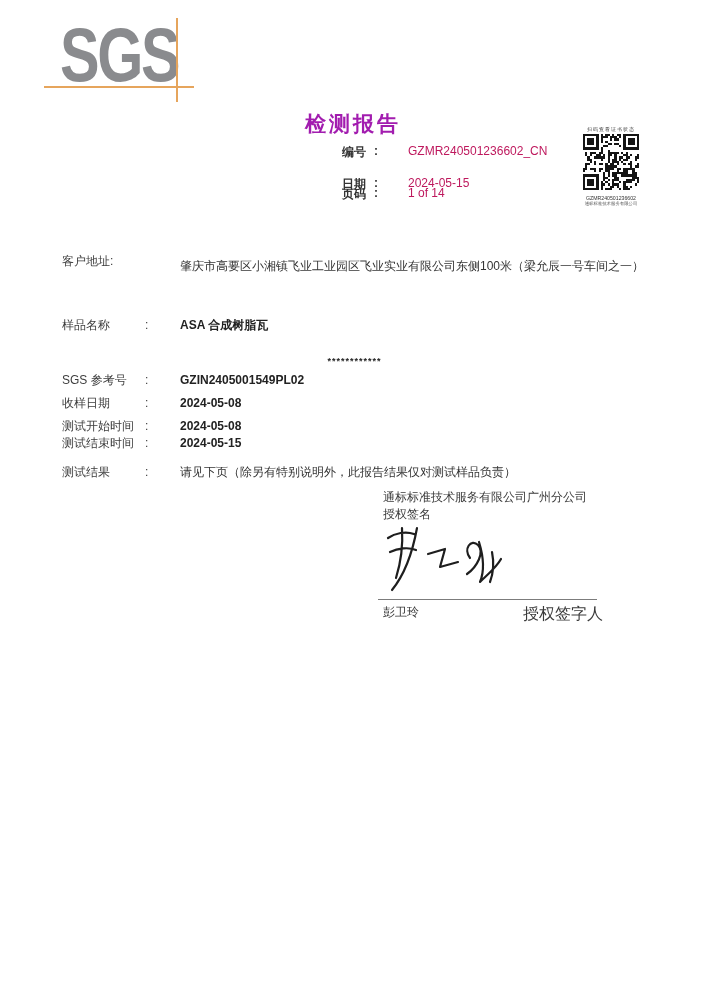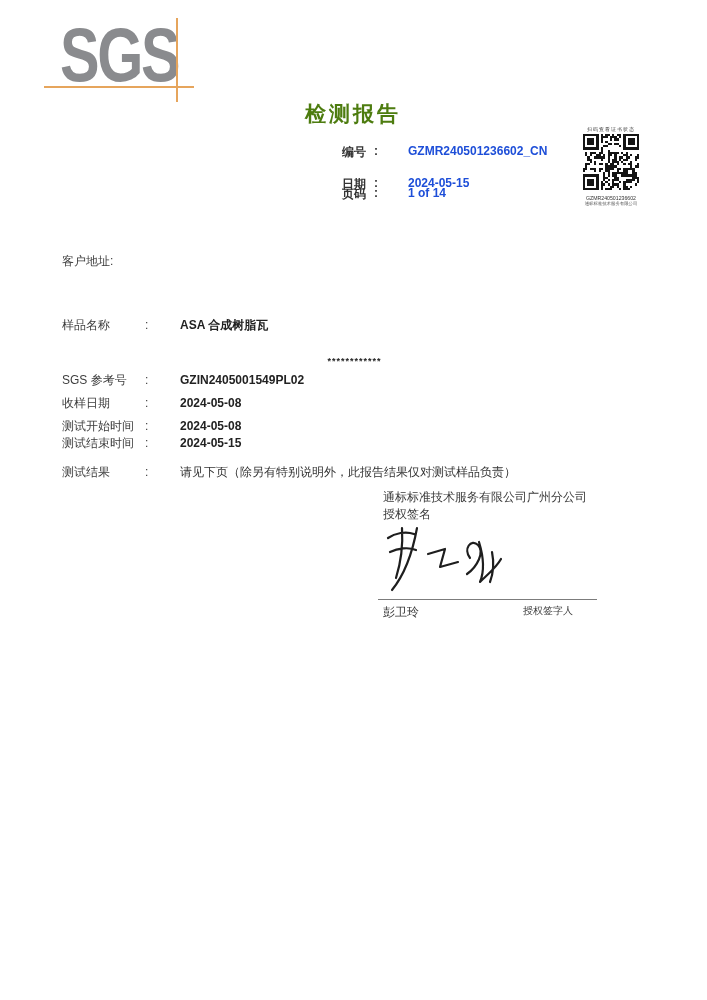--- a/index.html
+++ b/index.html
@@ -7,25 +7,25 @@
         font-family:"Liberation Sans","DejaVu Sans",sans-serif;color:#3d3d3d;padding-left:9px;}
   .abs{position:absolute;}
 
   
   .sgs-logo{left:60px;top:24px;font-size:76px;font-weight:700;color:#8a8b8e;line-height:62px;
             letter-spacing:-3px;transform:scale(0.78,1);transform-origin:left top;}
   .crop-v{left:176px;top:18px;width:2px;height:84px;background:#e6a55c;}
   .crop-h{left:44px;top:86px;width:150px;height:2px;background:#e6a55c;}
 
   
-  .doc-title{left:305px;top:100px;font-size:21px;font-weight:700;letter-spacing:3px;color:#4d7c0f;}
+  .doc-title{left:305px;top:110px;font-size:21px;font-weight:700;letter-spacing:3px;color:#a21caf;}
   .hdr-row{left:342px;width:300px;display:flex;font-size:12px;}
   .hdr-lbl{width:32px;font-weight:700;color:#333;}
   .hdr-col{width:34px;font-weight:700;color:#333;}
-  .hdr-val{font-weight:700;color:#1d4ed8;}
+  .hdr-val{font-weight:400;color:#be185d;}
 
   
   .qr-wrap{left:573px;top:126px;width:76px;text-align:center;}
   .qr-cap{font-size:5px;color:#444;letter-spacing:1px;white-space:nowrap;}
   .qr-ref{font-size:5.2px;color:#333;margin-top:1px;white-space:nowrap;}
   .qr-co{font-size:4.4px;color:#555;white-space:nowrap;}
 
   
   .info-row{left:62px;width:585px;display:flex;font-size:12px;line-height:15px;}
   .lbl{width:83px;flex:none;color:#3d3d3d;}
@@ -36,21 +36,21 @@
 
   .disclaimer{left:62px;top:338px;width:585px;font-size:11.5px;line-height:15px;text-indent:2em;color:#3a3a3a;}
   .stars{left:62px;top:356px;width:585px;text-align:center;font-size:9px;font-weight:700;letter-spacing:1px;color:#222;}
 
   
   .sig-co{left:383px;top:489px;font-size:12px;color:#3a3a3a;}
   .sig-auth{left:383px;top:506px;font-size:12px;color:#3a3a3a;}
   .sig-svg{left:372px;top:522px;}
   .sig-rule{left:378px;top:599px;width:219px;height:1px;background:#7c7c7c;}
   .sig-name{left:383px;top:604px;font-size:12px;color:#3a3a3a;}
-  .sig-title{left:523px;top:604px;font-size:10px;color:#3a3a3a;}
+  .sig-title{left:523px;top:604px;font-size:16px;color:#3a3a3a;}
 
   
   .seal-svg{left:91px;top:876px;}
   .seal-sub{left:84px;width:230px;color:#cf3a30;font-size:5px;line-height:6px;white-space:nowrap;}
   .legal{left:200px;top:880px;width:498px;font-size:6.15px;line-height:6.55px;color:#6a6a6a;text-align:justify;}
   .attention{left:200px;width:498px;font-size:6.2px;line-height:6.7px;color:#e05a28;font-weight:700;}
   .addr-en{font-size:4.8px;color:#555;white-space:nowrap;}
   .addr-cn{font-size:6.6px;color:#333;white-space:nowrap;margin-top:1px;}
   .addr1{left:200px;top:954px;width:246px;}
   .addr2{left:447px;top:954px;width:140px;}
@@ -395,20 +395,21 @@
         <rect x="24" y="19" width="1" height="1" fill="#151515"></rect>
         <rect x="24" y="20" width="1" height="1" fill="#151515"></rect>
         <rect x="24" y="21" width="1" height="1" fill="#151515"></rect>
       </svg>
     <div class="qr-ref">GZMR240501236602</div>
     <div class="qr-co">通标标准技术服务有限公司</div>
   </div>
 
   <div class="abs info-row" style="top:254px">
     <span class="cust-lbl">客户地址:</span>
+    <span class="val" style="width:460px;line-height:25px">肇庆市高要区小湘镇飞业工业园区飞业实业有限公司东侧100米（梁允辰一号车间之一）</span>
   </div>
 
   <div class="abs info-row" style="top:318px">
     <span class="lbl">样品名称</span>
     <span class="colon">:</span>
     <span class="val bold">ASA 合成树脂瓦</span>
   </div>
   <div class="abs stars">************</div>
 
   <div class="abs info-row" style="top:373px">

